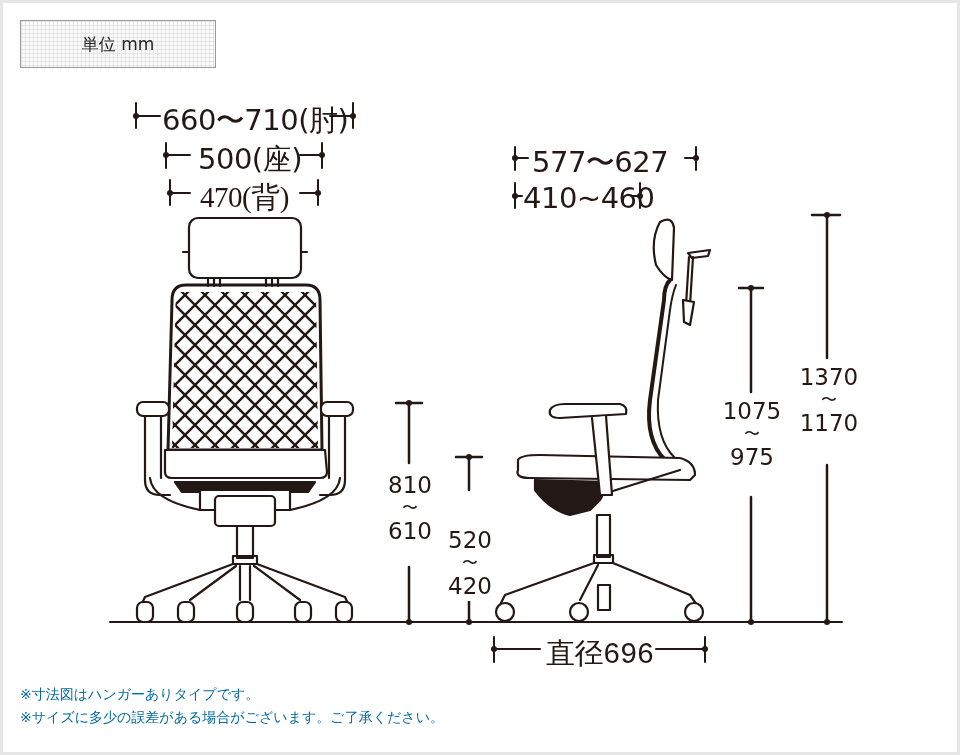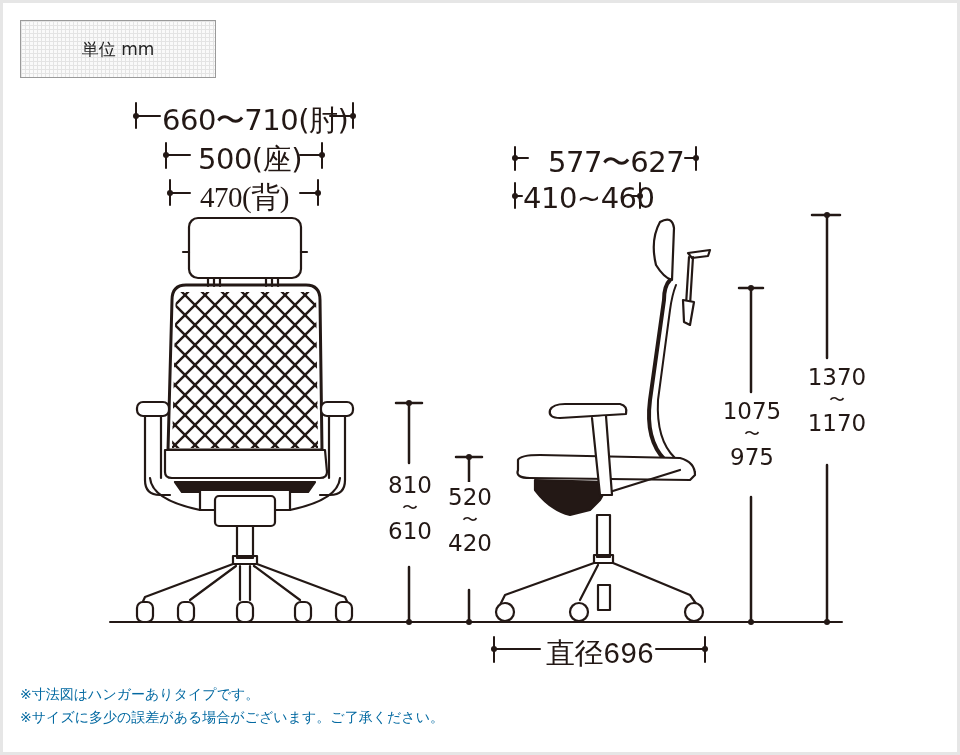--- a/index.html
+++ b/index.html
@@ -1,19 +1,19 @@
 <!DOCTYPE html>
 <html><head>
 <meta charset="utf-8">
 <style>
   html, body { margin: 0; padding: 0; }
   body { width: 960px; height: 755px; background: #e6e6e6; position: relative; overflow: hidden; }
   .frame { position: absolute; left: 3px; top: 3px; width: 954px; height: 749px; background: #ffffff; }
   .unit-box {
-    position: absolute; left: 20px; top: 20px; width: 196px; height: 58px;
+    position: absolute; left: 20px; top: 20px; width: 196px; height: 48px;
     border: 1px solid #9a9a9a; box-sizing: border-box;
     background-color: #fafafa;
     background-image:
       linear-gradient(to right, #e4e4e4 1px, transparent 1px),
       linear-gradient(to bottom, #e4e4e4 1px, transparent 1px);
     background-size: 4px 4px;
     display: flex; align-items: center; justify-content: center;
     font-family: "DejaVu Sans", sans-serif; font-size: 17px; color: #222;
   }
   .lbl { position: absolute; font-family: "DejaVu Sans", sans-serif; color: #231815; white-space: nowrap; letter-spacing: -0.5px; }
@@ -200,39 +200,39 @@
       <circle cx="579" cy="612" r="9" fill="#fff"></circle>
       <circle cx="694" cy="612" r="9" fill="#fff"></circle>
     </g>
   </g>
 </svg>
 
 <div class="lbl dim" style="left:162px; top:101px;">660〜710(肘)</div>
 <div class="lbl dim" style="left:198px; top:140px;">500(座)</div>
 <div class="lbl dim" style="left:200px; top:178px;font-family:Liberation Serif, serif;">470(背)</div>
 
-<div class="lbl dim" style="left:548px; top:143px;text-align:center;">577〜627</div>
+<div class="lbl dim" style="left:532px; top:143px;text-align:center;">577〜627</div>
 <div class="lbl dim" style="left:523px; top:181px;">410~460</div>
 
 <div class="vlabel" style="left:383px; top:470px; width:54px;">
   <div>810</div>
   <div style="font-size:16px; line-height:16px;">〜</div>
   <div>610</div>
 </div>
-<div class="vlabel" style="left:443px; top:482px; width:54px;">
+<div class="vlabel" style="left:443px; top:525px; width:54px;">
   <div>520</div>
   <div style="font-size:16px; line-height:16px;">〜</div>
   <div>420</div>
 </div>
 <div class="vlabel" style="left:720px; top:396px; width:64px;text-align:center;">
   <div>1075</div>
   <div style="font-size:16px; line-height:16px;">〜</div>
   <div>975</div>
 </div>
-<div class="vlabel" style="left:796px; top:362px; width:66px;margin-left:8px;">
+<div class="vlabel" style="left:796px; top:362px; width:66px;">
   <div>1370</div>
   <div style="font-size:16px; line-height:16px;">〜</div>
   <div>1170</div>
 </div>
 
 <div class="lbl dim" style="left:546px; top:634px;font-family:Liberation Mono, monospace;">直径696</div>
 
 <div class="note" style="top:686px;">※寸法図はハンガーありタイプです。</div>
 <div class="note" style="top:709px;">※サイズに多少の誤差がある場合がございます。ご了承ください。</div>
 

